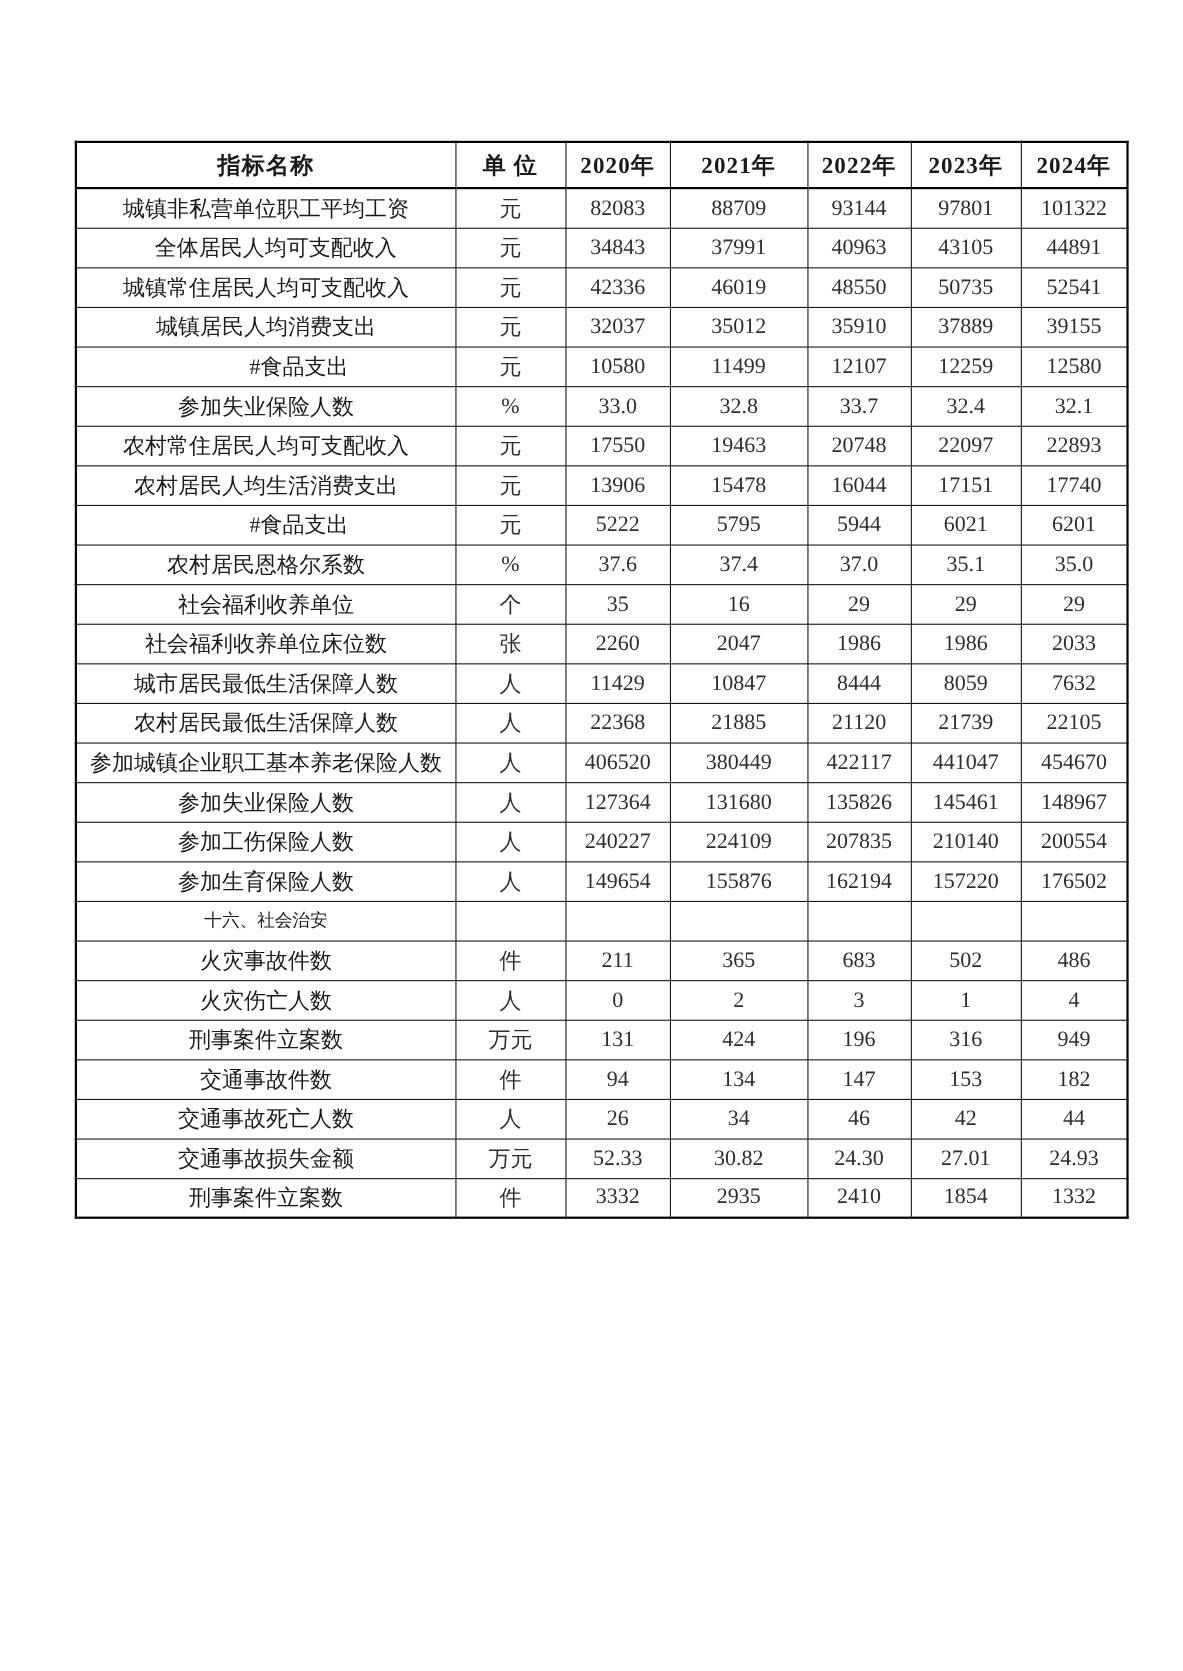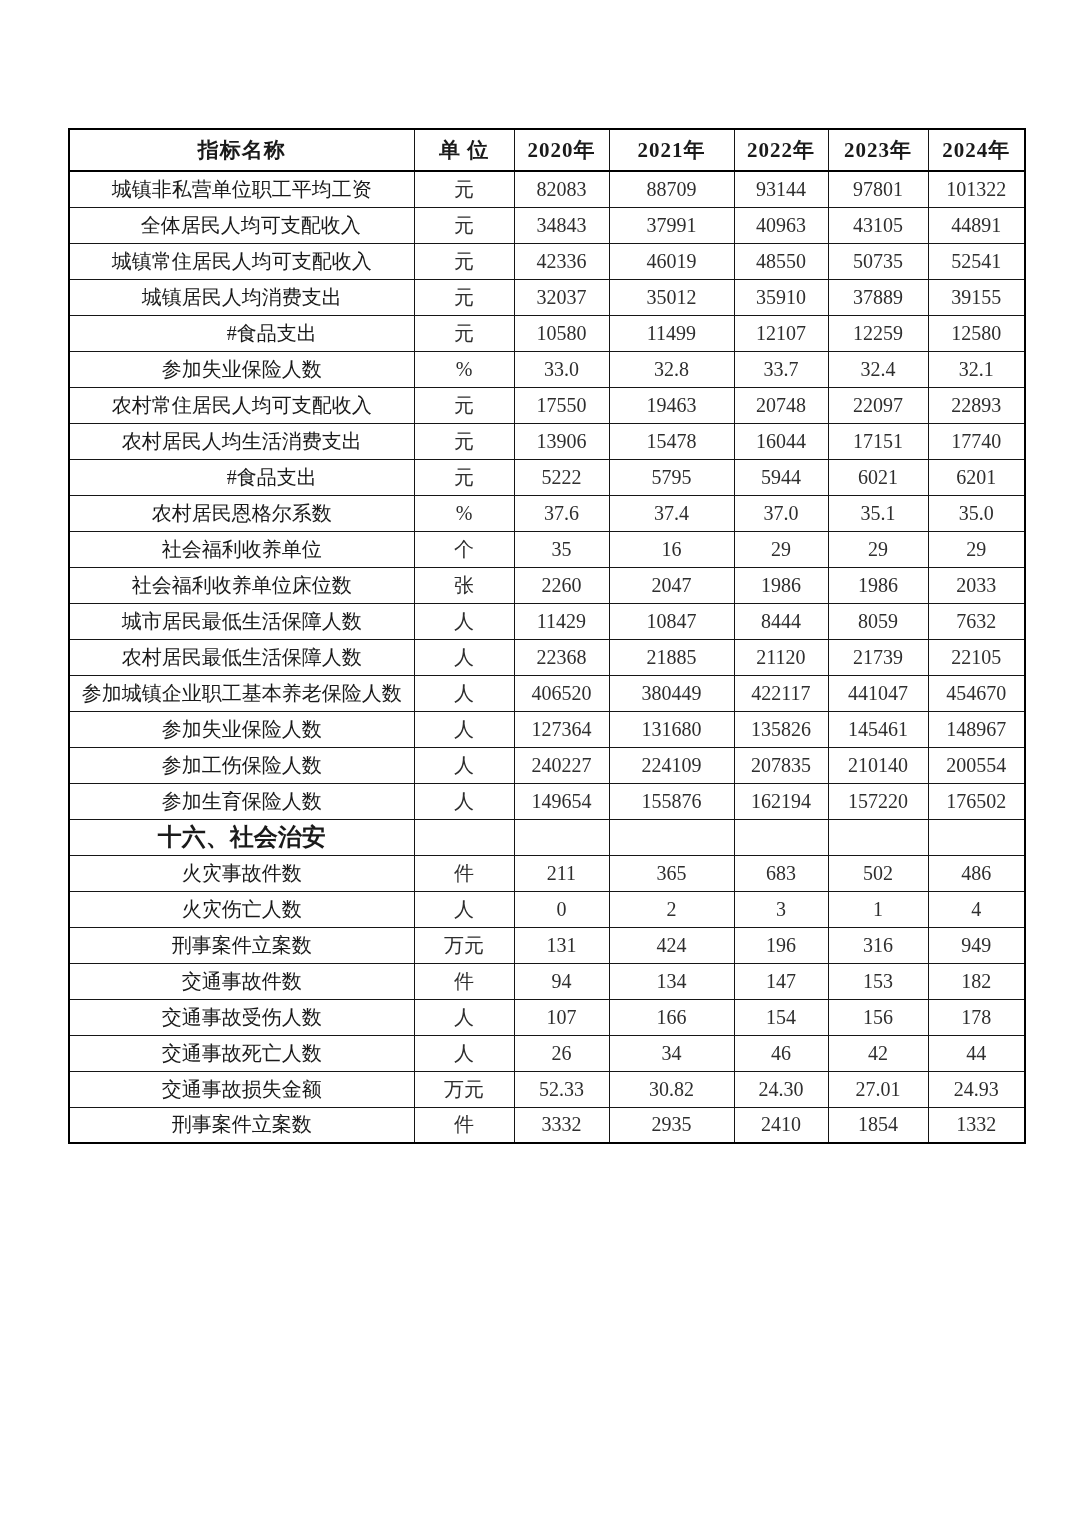--- a/index.html
+++ b/index.html
@@ -42,21 +42,21 @@
     font-size: 20px;
     padding-left: 6px;
   }
   td.cell-name.indent-1 { padding-left: 18px; margin-top: 24px; }
   td.cell-name.indent-2 { padding-left: 60px; }
   td.cell-unit, td.cell-value {
     text-align: center;
     font-size: 20px;
     color: #2e2e2e;
   }
-  tr.section td { font-weight: bold; font-size: 24px; }
+  tr.section td { font-weight: normal; font-size: 16px; }
   .page-number {
     position: absolute;
     top: 1480px;
     left: 0;
     width: 100%;
     text-align: center;
     font-size: 19px;
     color: #1a1a1a;
     margin-left: 36px;
   }
@@ -288,29 +288,20 @@
         <tr>
           <td class="cell-name indent-0">交通事故件数</td>
           <td class="cell-unit">件</td>
           <td class="cell-value">94</td>
           <td class="cell-value">134</td>
           <td class="cell-value">147</td>
           <td class="cell-value">153</td>
           <td class="cell-value">182</td>
         </tr>
         <tr>
-          <td class="cell-name indent-0">交通事故受伤人数</td>
-          <td class="cell-unit">人</td>
-          <td class="cell-value">107</td>
-          <td class="cell-value">166</td>
-          <td class="cell-value">154</td>
-          <td class="cell-value">156</td>
-          <td class="cell-value">178</td>
-        </tr>
-        <tr>
           <td class="cell-name indent-0">交通事故死亡人数</td>
           <td class="cell-unit">人</td>
           <td class="cell-value">26</td>
           <td class="cell-value">34</td>
           <td class="cell-value">46</td>
           <td class="cell-value">42</td>
           <td class="cell-value">44</td>
         </tr>
         <tr>
           <td class="cell-name indent-0">交通事故损失金额</td>

